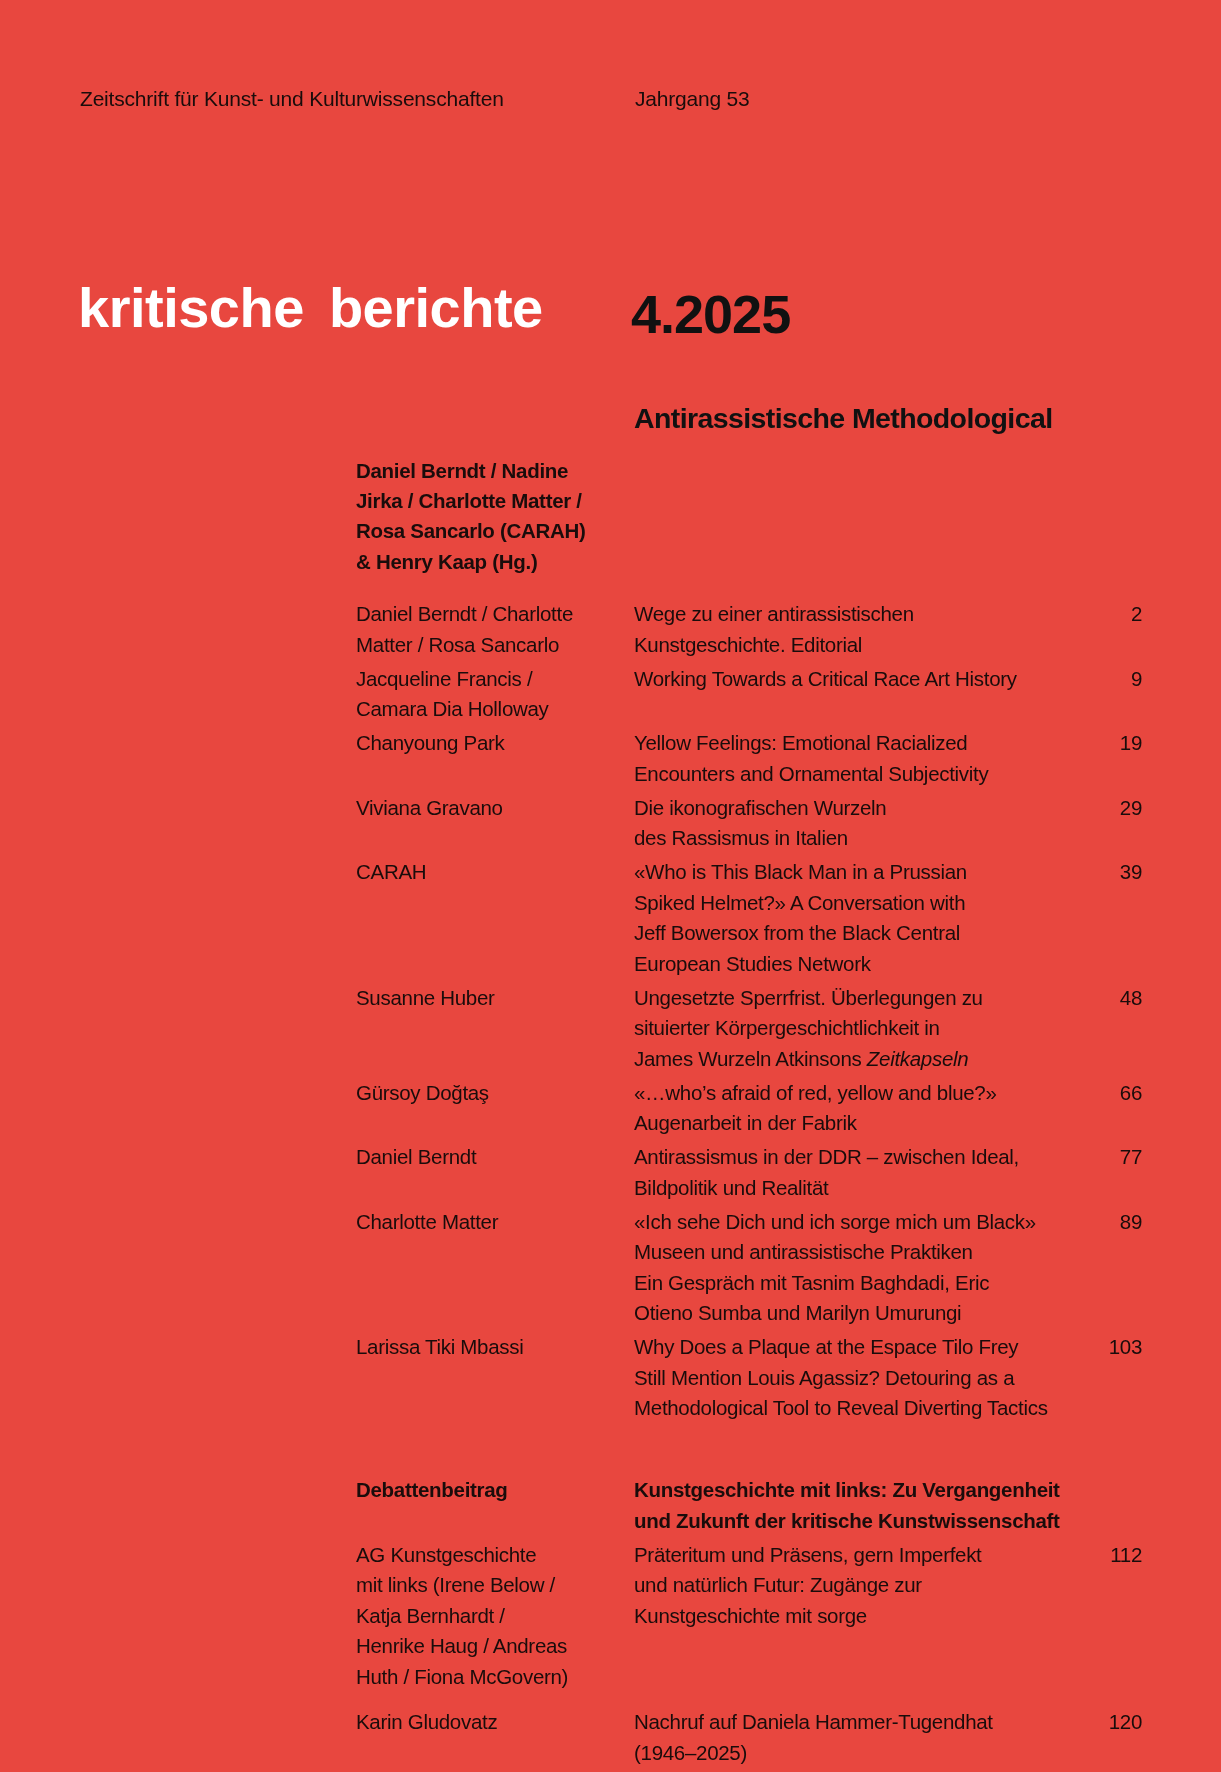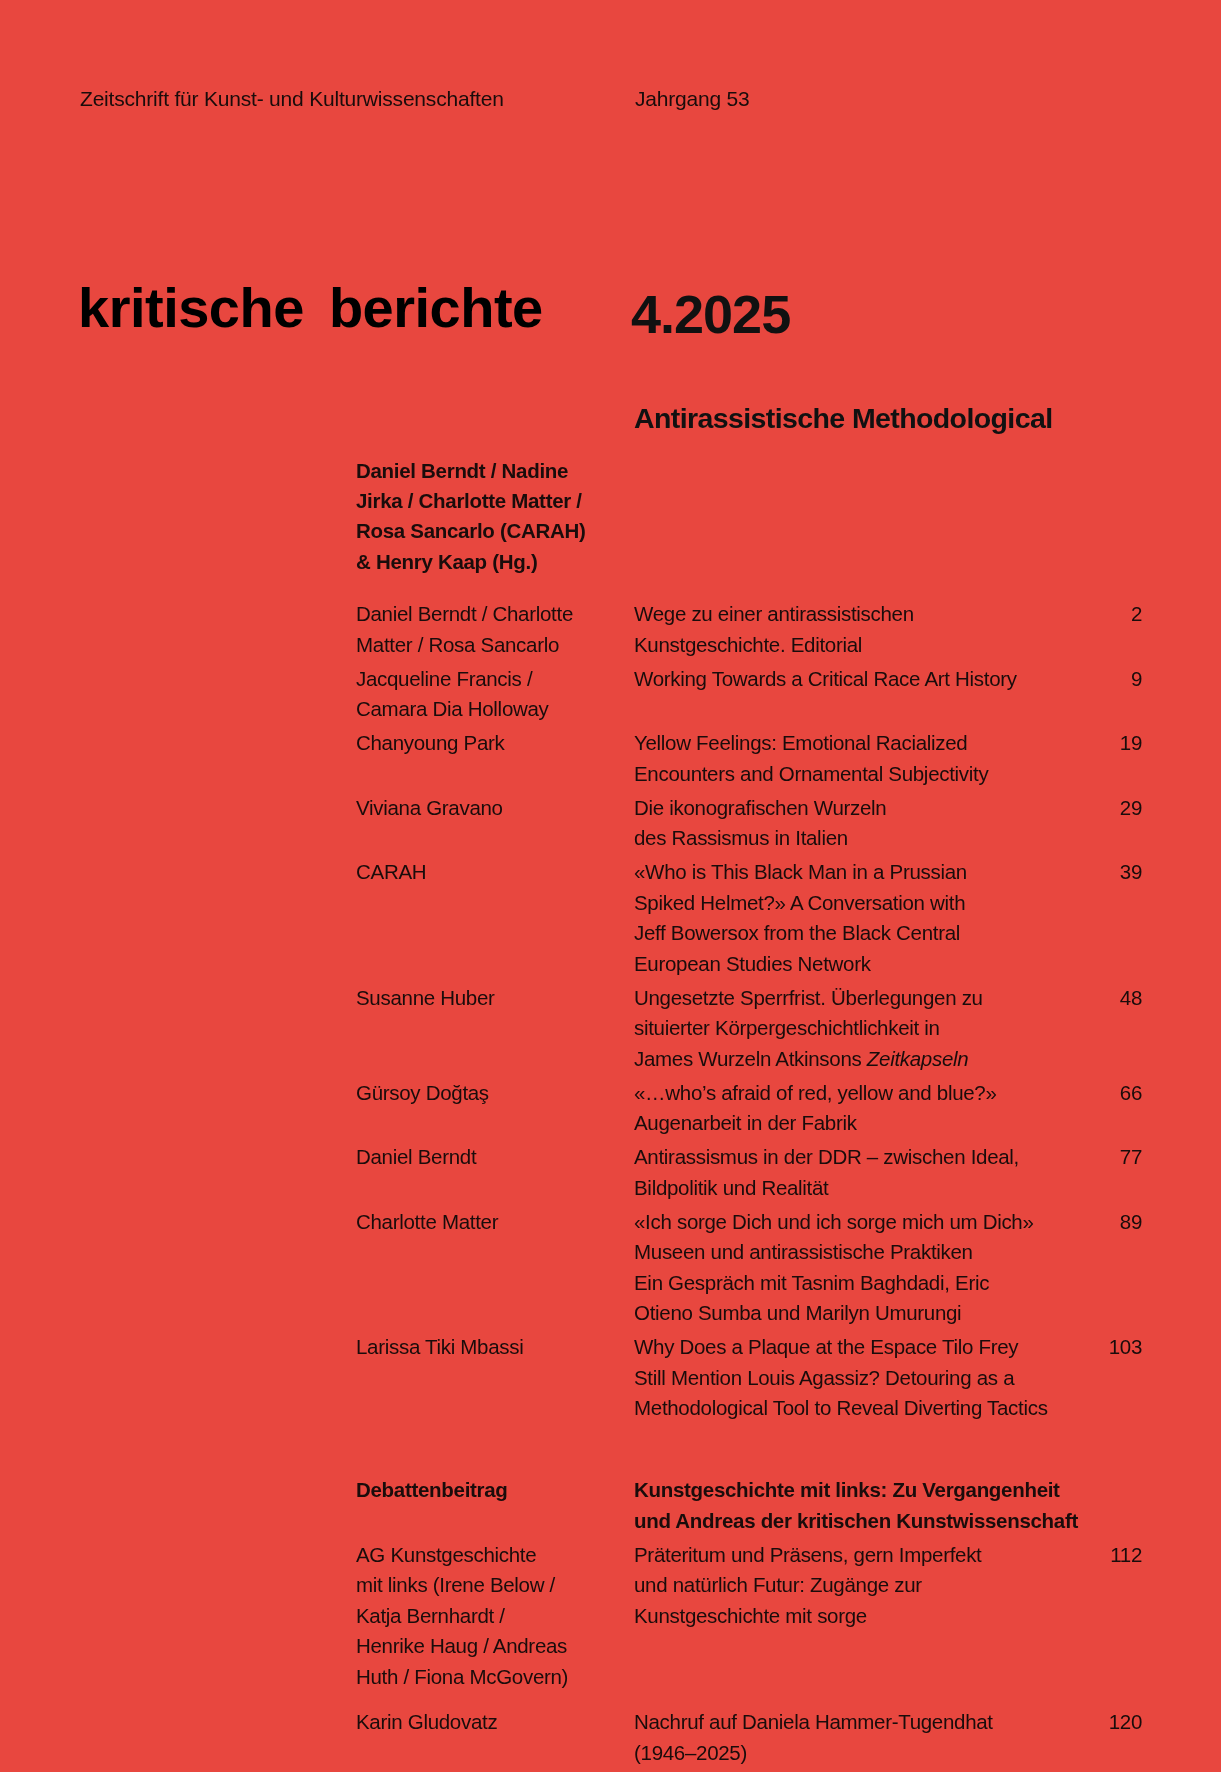--- a/index.html
+++ b/index.html
@@ -20,21 +20,21 @@
     letter-spacing: -0.2px;
   }
   #header-journal { left: 80px; }
   #header-volume { left: 635px; }
   #title {
     left: 78px;
     top: 252px;
     font-size: 56px;
     line-height: 64px;
     font-weight: bold;
-    color: #000000;
+    color: #ffffff;
     letter-spacing: -0.5px;
     word-spacing: 10px;
   }
   #issue {
     left: 631px;
     top: 258px;
     font-size: 54px;
     line-height: 64px;
     font-weight: bold;
     color: #111;
@@ -182,21 +182,21 @@
         <div class="line"><span>Antirassismus in der DDR – zwischen Ideal,</span></div>
         <div class="line"><span>Bildpolitik und Realität</span></div>
       </div>
       <div class="page">77</div>
     </div>
     <div class="entry">
       <div class="author">
         <div class="line">Charlotte Matter</div>
       </div>
       <div class="article-title">
-        <div class="line"><span>«Ich sorge Dich und ich sorge mich um Dich»</span></div>
+        <div class="line"><span>«Ich sehe Dich und ich sorge mich um Black»</span></div>
         <div class="line"><span>Museen und antirassistische Praktiken</span></div>
         <div class="line"><span>Ein Gespräch mit Tasnim Baghdadi, Eric</span></div>
         <div class="line"><span>Otieno Sumba und Marilyn Umurungi</span></div>
       </div>
       <div class="page">89</div>
     </div>
     <div class="entry">
       <div class="author">
         <div class="line">Larissa Tiki Mbassi</div>
       </div>
@@ -206,21 +206,21 @@
         <div class="line"><span>Methodological Tool to Reveal Diverting Tactics</span></div>
       </div>
       <div class="page">103</div>
     </div>
     <div class="entry bold">
       <div class="author">
         <div class="line">Debattenbeitrag</div>
       </div>
       <div class="article-title">
         <div class="line"><span>Kunstgeschichte mit links: Zu Vergangenheit</span></div>
-        <div class="line"><span>und Andreas der kritischen Kunstwissenschaft</span></div>
+        <div class="line"><span>und Zukunft der kritische Kunstwissenschaft</span></div>
       </div>
       <div class="page"></div>
     </div>
     <div class="entry gap-after">
       <div class="author">
         <div class="line">AG Kunstgeschichte</div>
         <div class="line">mit links (Irene Below /</div>
         <div class="line">Katja Bernhardt /</div>
         <div class="line">Henrike Haug / Andreas</div>
         <div class="line">Huth / Fiona McGovern)</div>

